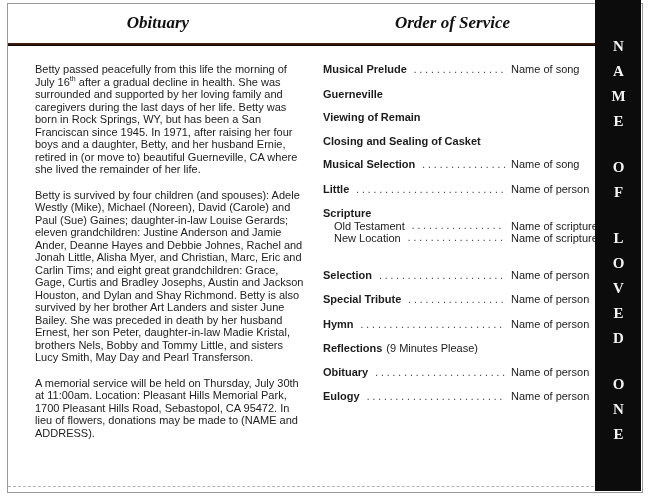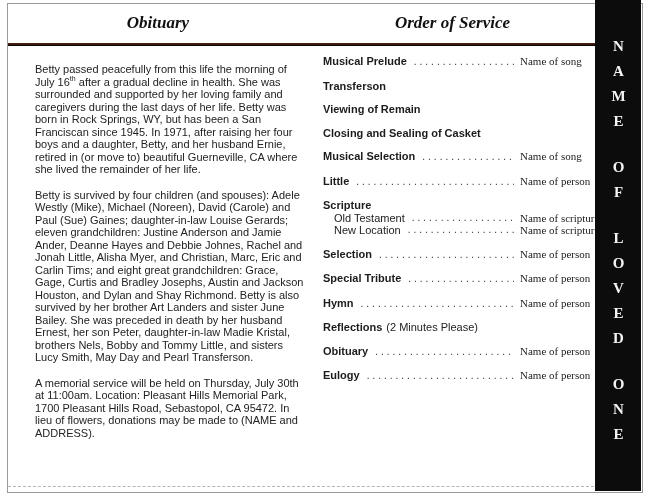--- a/index.html
+++ b/index.html
@@ -27,34 +27,34 @@
 
   
   .left-col {
     position: absolute; left: 35px; top: 63px; width: 270px;
     font-size: 11px; line-height: 12.5px; color: #222;
   }
   .left-col p { margin-bottom: 13px; }
   sup { font-size: 7px; vertical-align: super; line-height: 0; }
 
   
-  .right-col { position: absolute; left: 323px; top: 55px; width: 271px; font-size: 11px; }
+  .right-col { position: absolute; left: 323px; top: 63px; width: 271px; font-size: 11px; }
   .os-row { display: flex; align-items: baseline; margin-bottom: 11px; line-height: 12.5px; }
   .os-label { font-weight: bold; white-space: nowrap; color: #1c1c1c; }
   .os-suffix { white-space: nowrap; margin-left: 4px; color: #222; }
   .os-dots {
     flex: 1; overflow: hidden; white-space: nowrap;
     letter-spacing: 3px; margin: 0 6px 0 7px; color: #333; font-size: 10px;
   }
-  .os-value { width: 74px; flex-shrink: 0; white-space: nowrap; color: #222; font-family: Liberation Serif, serif; }
+  .os-value { width: 83px; flex-shrink: 0; white-space: nowrap; color: #222; }
   .os-group { margin-bottom: 0; }
   .os-subrow { display: flex; align-items: flex-start; line-height: 12.5px; margin-bottom: 0; }
   .os-subrow .os-sublabel { padding-left: 11px; white-space: nowrap; color: #222; }
   .os-subrow:last-of-type { margin-bottom: 0; }
-  .sub-group { margin-bottom: 11px; }
+  .sub-group { margin-bottom: 24px; }
 
   
   .cut-line {
     position: absolute; left: 8px; top: 486px; width: 586px; height: 0;
     border-top: 1px dashed #b5b5b5;
   }
 
   
   .sidebar {
     position: absolute; left: 595px; top: 0; width: 46px; height: 491px;
@@ -87,21 +87,21 @@
 
 <div class="right-col">
 
   <div class="os-row">
     <span class="os-label">Musical Prelude</span>
     <span class="os-dots">............................................................</span>
     <span class="os-value">Name of song</span>
   </div>
 
   <div class="os-row">
-    <span class="os-label">Transferson</span>
+    <span class="os-label">Guerneville</span>
   </div>
 
   <div class="os-row">
     <span class="os-label">Viewing of Remain</span>
   </div>
 
   <div class="os-row">
     <span class="os-label">Closing and Sealing of Casket</span>
   </div>
 
@@ -146,21 +146,21 @@
   </div>
 
   <div class="os-row">
     <span class="os-label">Hymn</span>
     <span class="os-dots">............................................................</span>
     <span class="os-value">Name of person</span>
   </div>
 
   <div class="os-row">
     <span class="os-label">Reflections</span>
-    <span class="os-suffix">(2 Minutes Please)</span>
+    <span class="os-suffix">(9 Minutes Please)</span>
   </div>
 
   <div class="os-row">
     <span class="os-label">Obituary</span>
     <span class="os-dots">............................................................</span>
     <span class="os-value">Name of person</span>
   </div>
 
   <div class="os-row">
     <span class="os-label">Eulogy</span>

